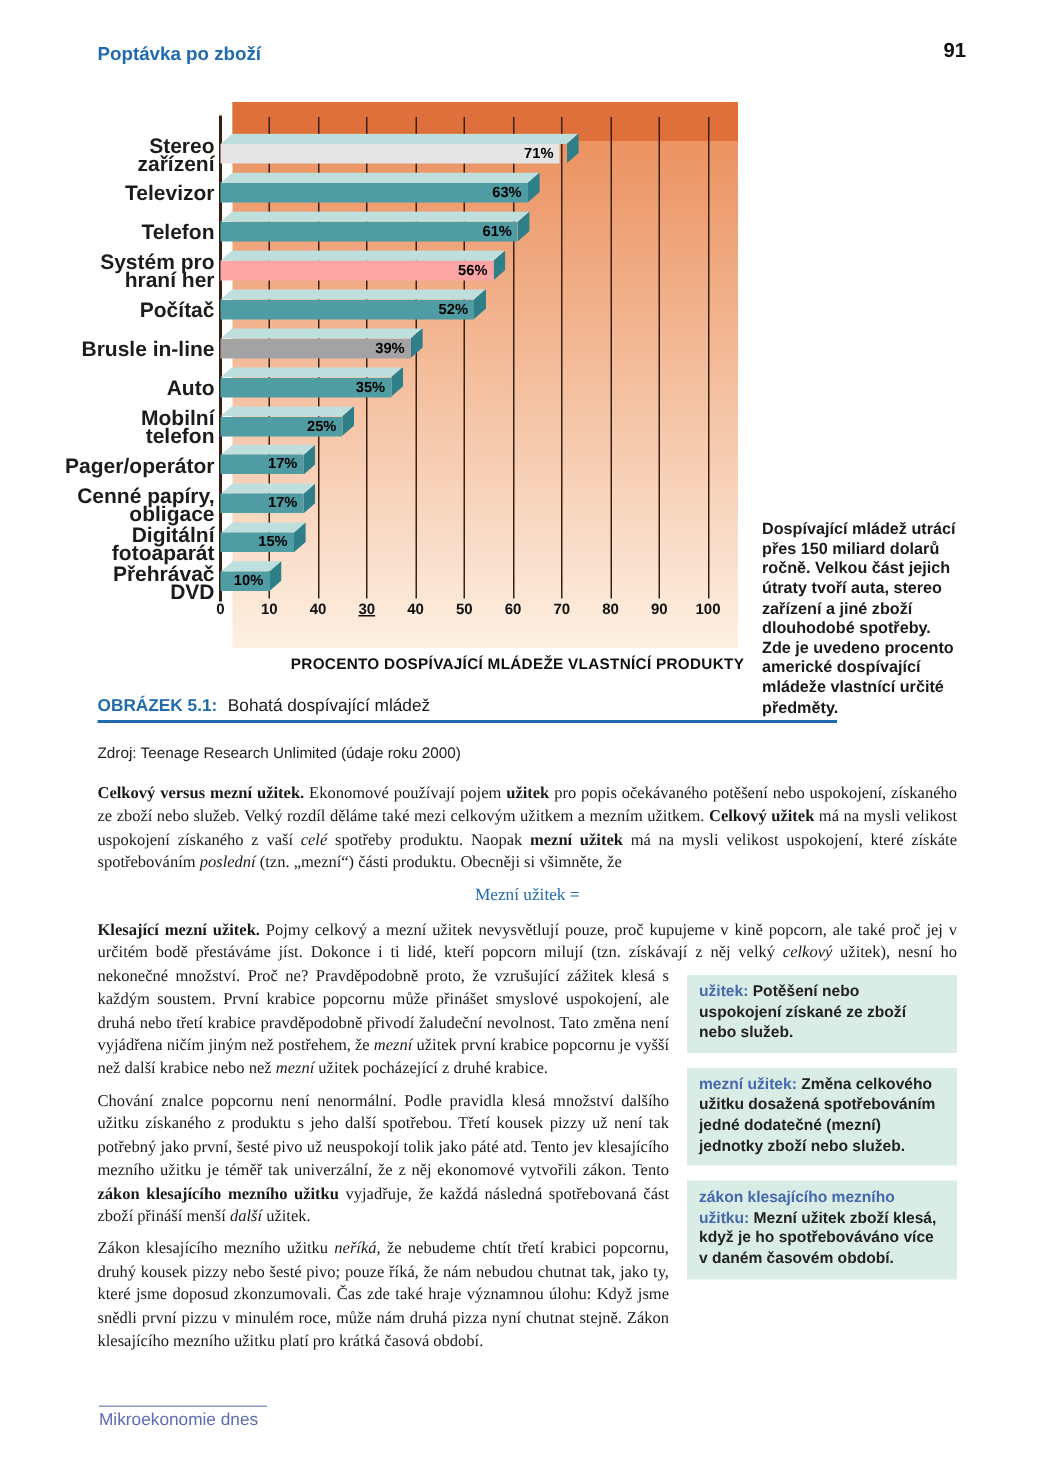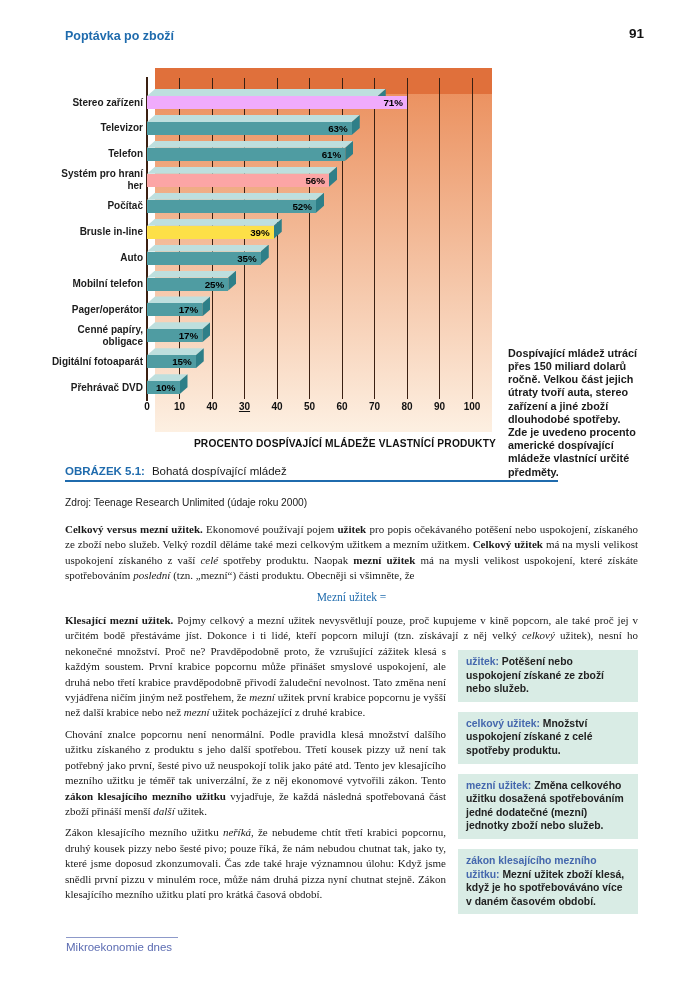--- a/index.html
+++ b/index.html
@@ -15,21 +15,21 @@
   .plot-bg{position:absolute;left:155px;top:68px;width:337px;height:364px;}
   .band{position:absolute;left:155px;top:68px;width:337px;height:26px;}
   .gridline{position:absolute;top:78px;width:1px;height:321px;}
   .y-axis{position:absolute;left:146px;top:77px;width:2px;height:324px;}
   .bar-top{position:absolute;clip-path:polygon(8px 0,100% 0,calc(100% - 8px) 100%,0 100%);}
   .bar-side{position:absolute;clip-path:polygon(0 7px,100% 0,100% 13px,0 100%);}
   .bar-front{position:absolute;height:13px;}
   .bar-value{position:absolute;right:4px;top:1px;font-size:9.8px;font-weight:700;color:#000;
              font-family:"Liberation Sans",sans-serif;line-height:11px;white-space:nowrap;}
   .cat-label{position:absolute;left:48px;width:95px;height:32px;display:flex;align-items:center;
-             justify-content:flex-end;text-align:right;font-size:10px;line-height:12px;font-weight:700;color:#1c1c1c;}
+             justify-content:flex-end;text-align:right;font-size:14px;line-height:12px;font-weight:700;color:#1c1c1c;}
   .tick{position:absolute;top:401px;width:30px;text-align:center;font-size:10px;font-weight:700;color:#111;}
   .axis-title{position:absolute;left:170px;top:438px;width:350px;text-align:center;
               font-size:10.2px;font-weight:700;letter-spacing:.2px;color:#111;}
   .annotation{position:absolute;left:508px;top:336px;width:134px;font-size:10.8px;line-height:13.2px;
               font-weight:700;color:#1a1a1a;}
   
   .cap-row{position:absolute;left:65px;top:465px;font-size:11.5px;white-space:nowrap;}
   .cap-label{color:var(--accent);font-weight:700;margin-right:7px;}
   .cap-title{color:#1a1a1a;}
   .cap-rule{position:absolute;left:65px;top:480px;width:493px;height:2px;background:var(--accent);}
@@ -83,21 +83,21 @@
       <div class="gridline" style="left: 374px; background: rgb(58, 32, 18);"></div>
       <div class="tick" style="left: 359.5px;">70</div>
       <div class="gridline" style="left: 406.5px; background: rgb(58, 32, 18);"></div>
       <div class="tick" style="left: 392px;">80</div>
       <div class="gridline" style="left: 439px; background: rgb(58, 32, 18);"></div>
       <div class="tick" style="left: 424.5px;">90</div>
       <div class="gridline" style="left: 471.5px; background: rgb(58, 32, 18);"></div>
       <div class="tick" style="left: 457px;">100</div>
       <div class="bar-top" style="left: 147px; top: 89px; width: 238.75px; height: 7px; background: rgb(190, 223, 222);"></div>
       <div class="bar-side" style="left: 377.75px; top: 89px; width: 8px; height: 20px; background: rgb(46, 127, 136);"></div>
-      <div class="bar-front" style="left: 147px; top: 96px; width: 260px; background: #f0abfc;">
+      <div class="bar-front" style="left: 147px; top: 96px; width: 226px; background: #e5e5e5;">
         <span class="bar-value">71%</span>
       </div>
       <div class="cat-label" style="top: 86.5px;">Stereo zařízení</div>
       <div class="bar-top" style="left: 147px; top: 114.93px; width: 212.75px; height: 7px; background: rgb(190, 223, 222);"></div>
       <div class="bar-side" style="left: 351.75px; top: 114.93px; width: 8px; height: 20px; background: rgb(46, 127, 136);"></div>
       <div class="bar-front" style="left: 147px; top: 121.93px; width: 204.75px; background: rgb(79, 156, 162);">
         <span class="bar-value">63%</span>
       </div>
       <div class="cat-label" style="top: 112.43px;">Televizor</div>
       <div class="bar-top" style="left: 147px; top: 140.86px; width: 206.25px; height: 7px; background: rgb(190, 223, 222);"></div>
@@ -113,21 +113,21 @@
       </div>
       <div class="cat-label" style="top: 164.29px;">Systém pro hraní her</div>
       <div class="bar-top" style="left: 147px; top: 192.72px; width: 177px; height: 7px; background: rgb(190, 223, 222);"></div>
       <div class="bar-side" style="left: 316px; top: 192.72px; width: 8px; height: 20px; background: rgb(46, 127, 136);"></div>
       <div class="bar-front" style="left: 147px; top: 199.72px; width: 169px; background: rgb(79, 156, 162);">
         <span class="bar-value">52%</span>
       </div>
       <div class="cat-label" style="top: 190.22px;">Počítač</div>
       <div class="bar-top" style="left: 147px; top: 218.65px; width: 134.75px; height: 7px; background: rgb(190, 223, 222);"></div>
       <div class="bar-side" style="left: 273.75px; top: 218.65px; width: 8px; height: 20px; background: rgb(46, 127, 136);"></div>
-      <div class="bar-front" style="left: 147px; top: 225.65px; width: 126.75px; background: #fde047;">
+      <div class="bar-front" style="left: 147px; top: 225.65px; width: 126.75px; background: #a3a3a3;">
         <span class="bar-value">39%</span>
       </div>
       <div class="cat-label" style="top: 216.15px;">Brusle in-line</div>
       <div class="bar-top" style="left: 147px; top: 244.58px; width: 121.75px; height: 7px; background: rgb(190, 223, 222);"></div>
       <div class="bar-side" style="left: 260.75px; top: 244.58px; width: 8px; height: 20px; background: rgb(46, 127, 136);"></div>
       <div class="bar-front" style="left: 147px; top: 251.58px; width: 113.75px; background: rgb(79, 156, 162);">
         <span class="bar-value">35%</span>
       </div>
       <div class="cat-label" style="top: 242.08px;">Auto</div>
       <div class="bar-top" style="left: 147px; top: 270.51px; width: 89.25px; height: 7px; background: rgb(190, 223, 222);"></div>
@@ -179,24 +179,20 @@
       </span>
     </div>
 
     <div class="float-spacer"></div>
     <aside class="defs">
       <div class="defbox">
         <span class="term">užitek:</span>
         <span>Potěšení nebo uspokojení získané ze zboží nebo služeb.</span>
       </div>
       <div class="defbox">
-        <span class="term">celkový užitek:</span>
-        <span>Množství uspokojení získané z celé spotřeby produktu.</span>
-      </div>
-      <div class="defbox">
         <span class="term">mezní užitek:</span>
         <span>Změna celkového užitku dosažená spotřebováním jedné dodatečné (mezní) jednotky zboží nebo služeb.</span>
       </div>
       <div class="defbox">
         <span class="term">zákon klesajícího mezního užitku:</span>
         <span>Mezní užitek zboží klesá, když je ho spotřebováváno více v daném časovém období.</span>
       </div>
     </aside>
 
     <p class="para"><span style="font-weight: 700;">Klesající mezní užitek. </span><span>Pojmy celkový a mezní užitek nevysvětlují pouze, proč kupujeme v kině popcorn, ale také proč jej v určitém bodě přestáváme jíst. Dokonce i ti lidé, kteří popcorn milují (tzn. získávají z něj velký </span><span style="font-style: italic;">celkový</span><span> užitek), nesní ho nekonečné množství. Proč ne? Pravděpodobně proto, že vzrušující zážitek klesá s každým soustem. První krabice popcornu může přinášet smyslové uspokojení, ale druhá nebo třetí krabice pravděpodobně přivodí žaludeční nevolnost. Tato změna není vyjádřena ničím jiným než postřehem, že </span><span style="font-style: italic;">mezní</span><span> užitek první krabice popcornu je vyšší než další krabice nebo než </span><span style="font-style: italic;">mezní</span><span> užitek pocházející z druhé krabice.</span></p>

